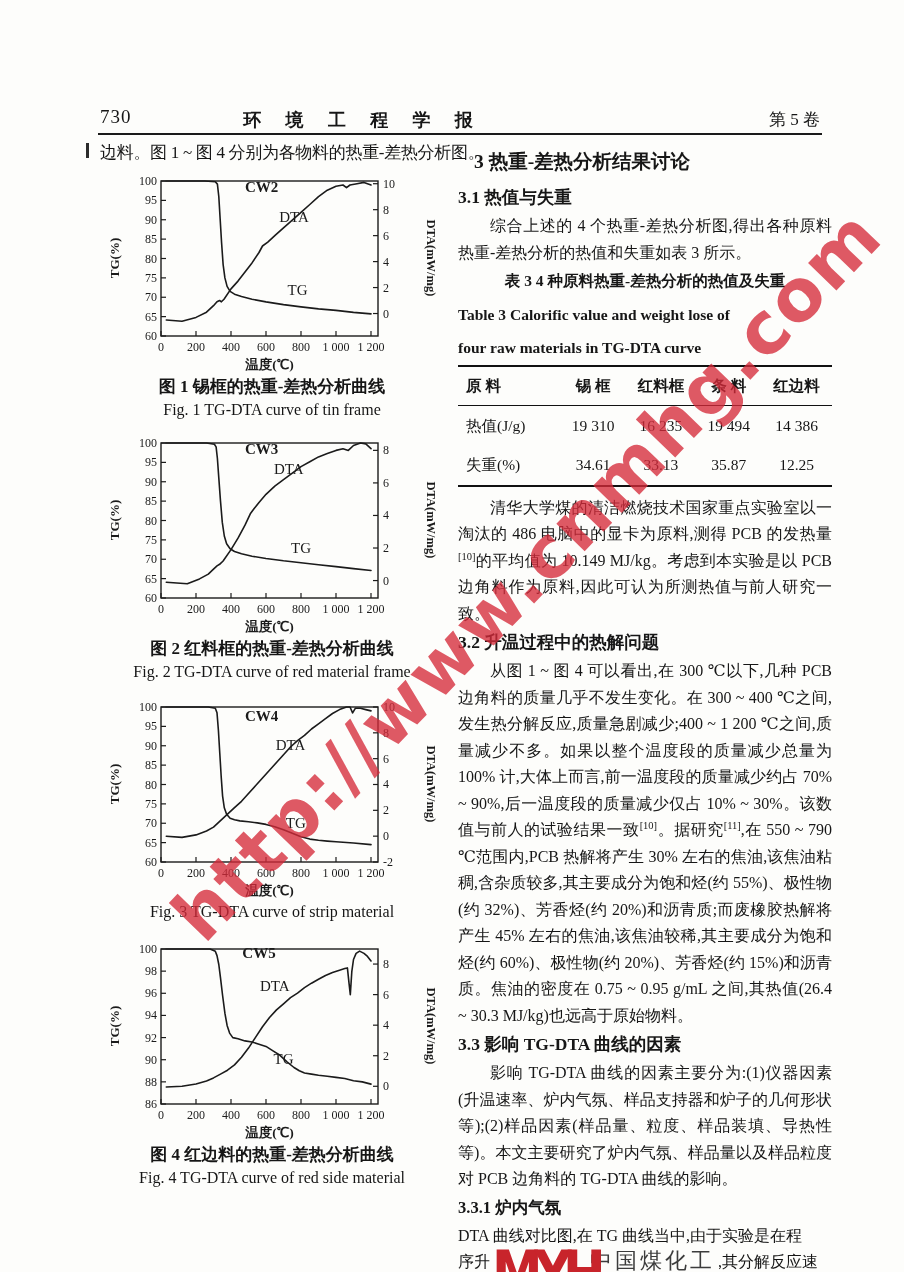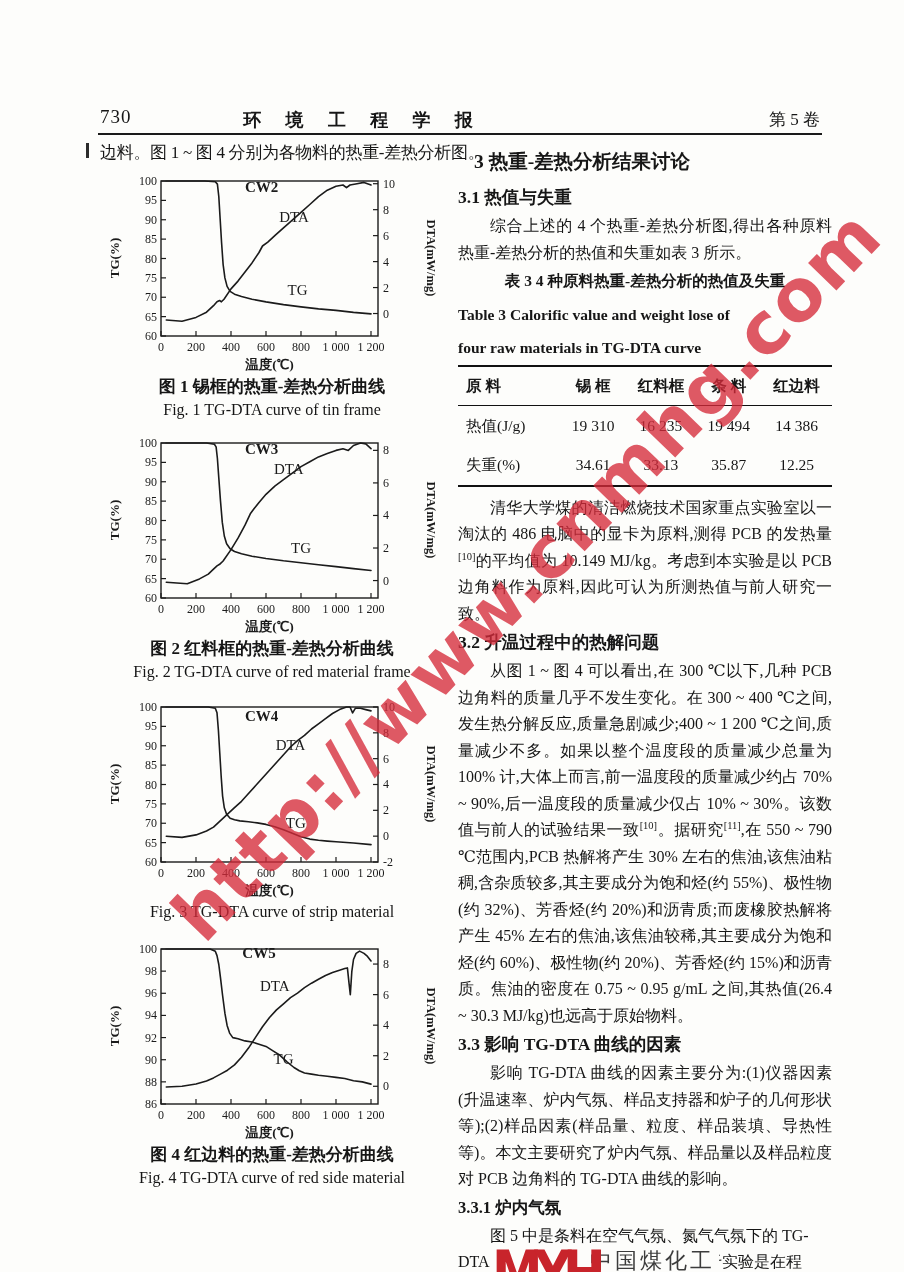--- a/index.html
+++ b/index.html
@@ -356,21 +356,20 @@
   </table>
 
   <p><span>清华大学煤的清洁燃烧技术国家重点实验室以一淘汰的 486 电脑中的显卡为原料,测得 PCB 的发热量</span><sup>[10]</sup><span>的平均值为 10.149 MJ/kg。考虑到本实验是以 PCB 边角料作为原料,因此可认为所测热值与前人研究一致。</span></p>
   <h3>3.2  升温过程中的热解问题</h3>
   <p><span>从图 1 ~ 图 4 可以看出,在 300 ℃以下,几种 PCB 边角料的质量几乎不发生变化。在 300 ~ 400 ℃之间,发生热分解反应,质量急剧减少;400 ~ 1 200 ℃之间,质量减少不多。如果以整个温度段的质量减少总量为 100% 计,大体上而言,前一温度段的质量减少约占 70% ~ 90%,后一温度段的质量减少仅占 10% ~ 30%。该数值与前人的试验结果一致</span><sup>[10]</sup><span>。据研究</span><sup>[11]</sup><span>,在 550 ~ 790 ℃范围内,PCB 热解将产生 30% 左右的焦油,该焦油粘稠,含杂质较多,其主要成分为饱和烃(约 55%)、极性物(约 32%)、芳香烃(约 20%)和沥青质;而废橡胶热解将产生 45% 左右的焦油,该焦油较稀,其主要成分为饱和烃(约 60%)、极性物(约 20%)、芳香烃(约 15%)和沥青质。焦油的密度在 0.75 ~ 0.95 g/mL 之间,其热值(26.4 ~ 30.3 MJ/kg)也远高于原始物料。</span></p>
   <h3>3.3  影响 TG-DTA 曲线的因素</h3>
   <p>影响 TG-DTA 曲线的因素主要分为:(1)仪器因素(升温速率、炉内气氛、样品支持器和炉子的几何形状等);(2)样品因素(样品量、粒度、样品装填、导热性等)。本文主要研究了炉内气氛、样品量以及样品粒度对 PCB 边角料的 TG-DTA 曲线的影响。</p>
   <h4>3.3.1  炉内气氛</h4>
 
   <div class="p5wrap">
-    <div class="p5line ind"><span>图 5 中是条料在空气气氛、氮气气氛下的 TG-</span></div>
     <div class="p5line"><span>DTA 曲线对比图,在 TG 曲线当中,由于实验是在程</span></div>
     <div class="p5line"><span>序升</span><span class="gap" style="width: 212px;"></span><span>解,其分解反应速</span></div>
 
     <div class="logo-box">
       <div class="logo-mono">MYH</div>
       <div class="logo-texts">
         <div class="logo-cn">中国煤化工</div>
         <div class="logo-en">CNMHG</div>
       </div>
     </div>

